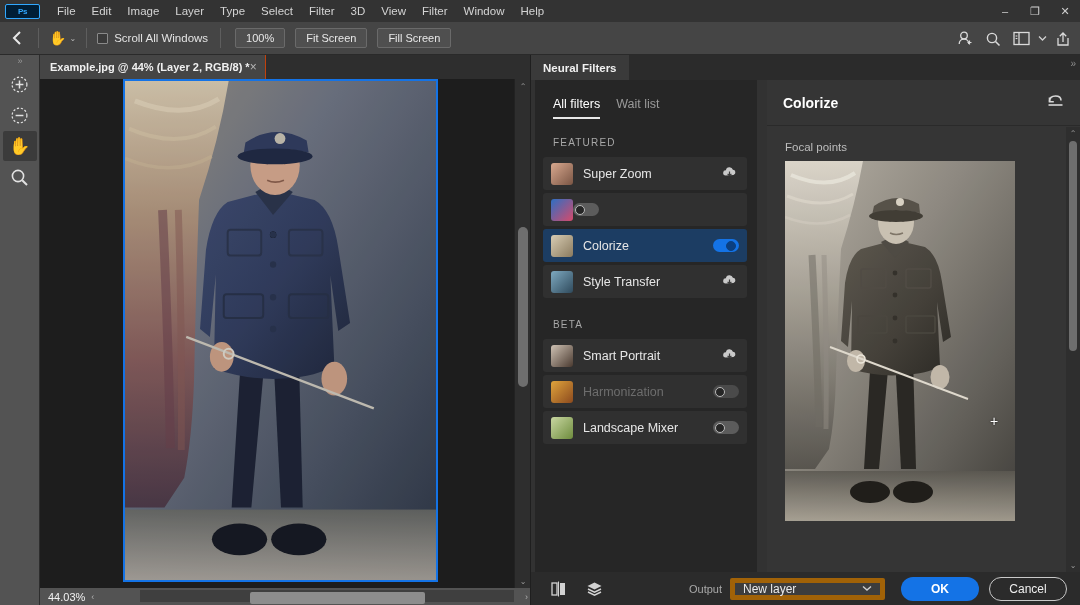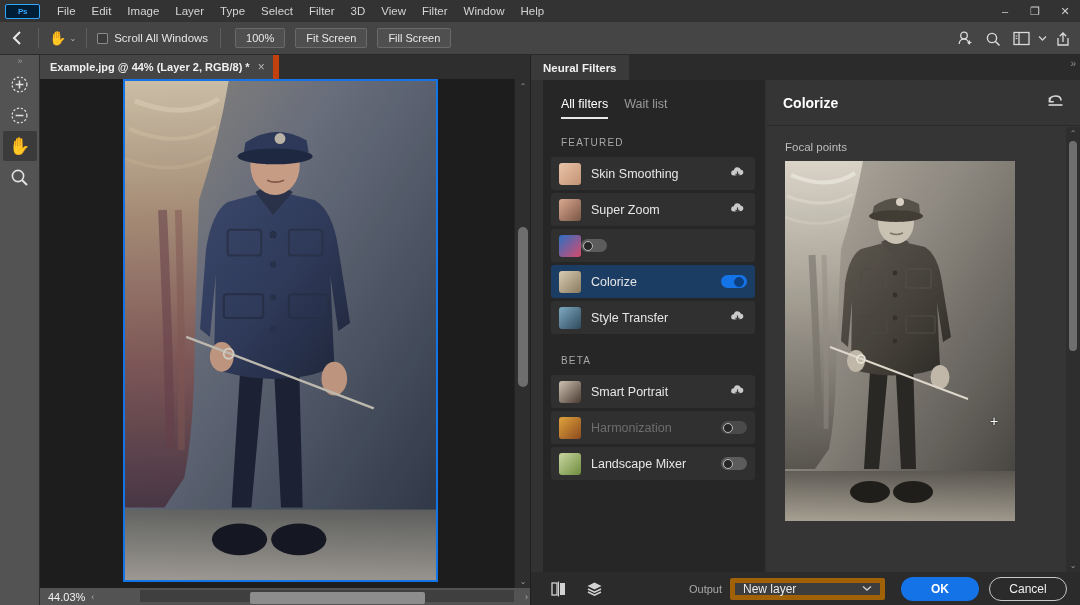--- a/index.html
+++ b/index.html
@@ -94,21 +94,21 @@
   .canvas-area {
     position: absolute; left: 40px; top: 55px; width: 490px; height: 550px;
     background: #1d1d1d;
   }
   .tabstrip {
     position: absolute; top: 0; left: 0; width: 490px; height: 24px;
     background: #2e2e2e; display: flex; align-items: flex-end;
   }
   .doctab {
     height: 24px; background: #454545; display: flex; align-items: center;
-    padding: 0 8px 0 10px; gap: 8px; border-right: 6px solid #c2410c;
+    padding: 0 8px 0 10px; border-right: 1px solid #c2410c;
   }
   .doctab-label { color: #f0f0f0; font-size: 11px; font-weight: bold; white-space: nowrap; }
   .doctab-close { color: #b5b5b5; font-size: 12px; line-height: 1; }
   .doc-viewport {
     position: absolute; top: 24px; left: 0; width: 474px; height: 509px;
     background: #1d1d1d; overflow: hidden;
   }
   .photo-wrap {
     position: absolute; left: 83px; top: 0px; width: 315px; height: 503px;
     border: 2px solid #1473e6;
@@ -158,21 +158,21 @@
     height: 25px; padding: 0 12px; background: #3a3a3a; color: #f0f0f0;
     font-size: 11.5px; font-weight: bold; display: flex; align-items: center;
   }
   .nf-grip {
     position: absolute; right: 6px; top: 3px; color: #8d8d8d;
     font-size: 10px; letter-spacing: -1px;
   }
 
   
   .nf-list {
-    position: absolute; left: 12px; top: 25px; width: 222px; height: 492px;
+    position: absolute; left: 4px; top: 25px; width: 222px; height: 492px;
     background: #262626; overflow: hidden;
   }
   .nf-subtabs {
     display: flex; gap: 16px; padding: 17px 0 0 18px;
   }
   .nf-subtab {
     color: #9a9a9a; font-size: 12.5px; padding-bottom: 6px;
   }
   .nf-subtab.active { color: #ffffff; border-bottom: 2px solid #e8e8e8; }
   .nf-section {
@@ -494,28 +494,20 @@
       <div class="nf-grip">»</div>
     </div>
 
     <div class="nf-list">
       <div class="nf-subtabs">
         <div class="nf-subtab active">All filters</div>
         <div class="nf-subtab">Wait list</div>
       </div>
       <div id="filter-sections">
           <div class="nf-section">FEATURED</div>
-          <div class="nf-row">
-            <div class="nf-thumb" style="background: linear-gradient(135deg, rgb(232, 196, 168), rgb(196, 147, 118));"></div>
-            <div class="nf-name">Skin Smoothing</div>
-            <span class="nf-cloud"><svg width="15" height="12" viewBox="0 0 15 12">
-                <path d="M3.6 9.5a2.6 2.6 0 0 1 .3-5.2 3.6 3.6 0 0 1 7-0.5 2.6 2.6 0 0 1 .6 5.1z" fill="#c9c9c9"></path>
-                <path d="M7.5 5.5v4M5.6 7.8L7.5 9.7 9.4 7.8" stroke="#3a3a3a" stroke-width="1.2" fill="none"></path>
-              </svg></span>
-          </div>
           <div class="nf-row">
             <div class="nf-thumb" style="background: linear-gradient(135deg, rgb(217, 169, 143), rgb(122, 85, 68));"></div>
             <div class="nf-name">Super Zoom</div>
             <span class="nf-cloud"><svg width="15" height="12" viewBox="0 0 15 12">
                 <path d="M3.6 9.5a2.6 2.6 0 0 1 .3-5.2 3.6 3.6 0 0 1 7-0.5 2.6 2.6 0 0 1 .6 5.1z" fill="#c9c9c9"></path>
                 <path d="M7.5 5.5v4M5.6 7.8L7.5 9.7 9.4 7.8" stroke="#3a3a3a" stroke-width="1.2" fill="none"></path>
               </svg></span>
           </div>
           <div class="nf-row">
             <div class="nf-thumb" style="background: linear-gradient(135deg, rgb(45, 111, 196), rgb(214, 74, 107));"></div>

